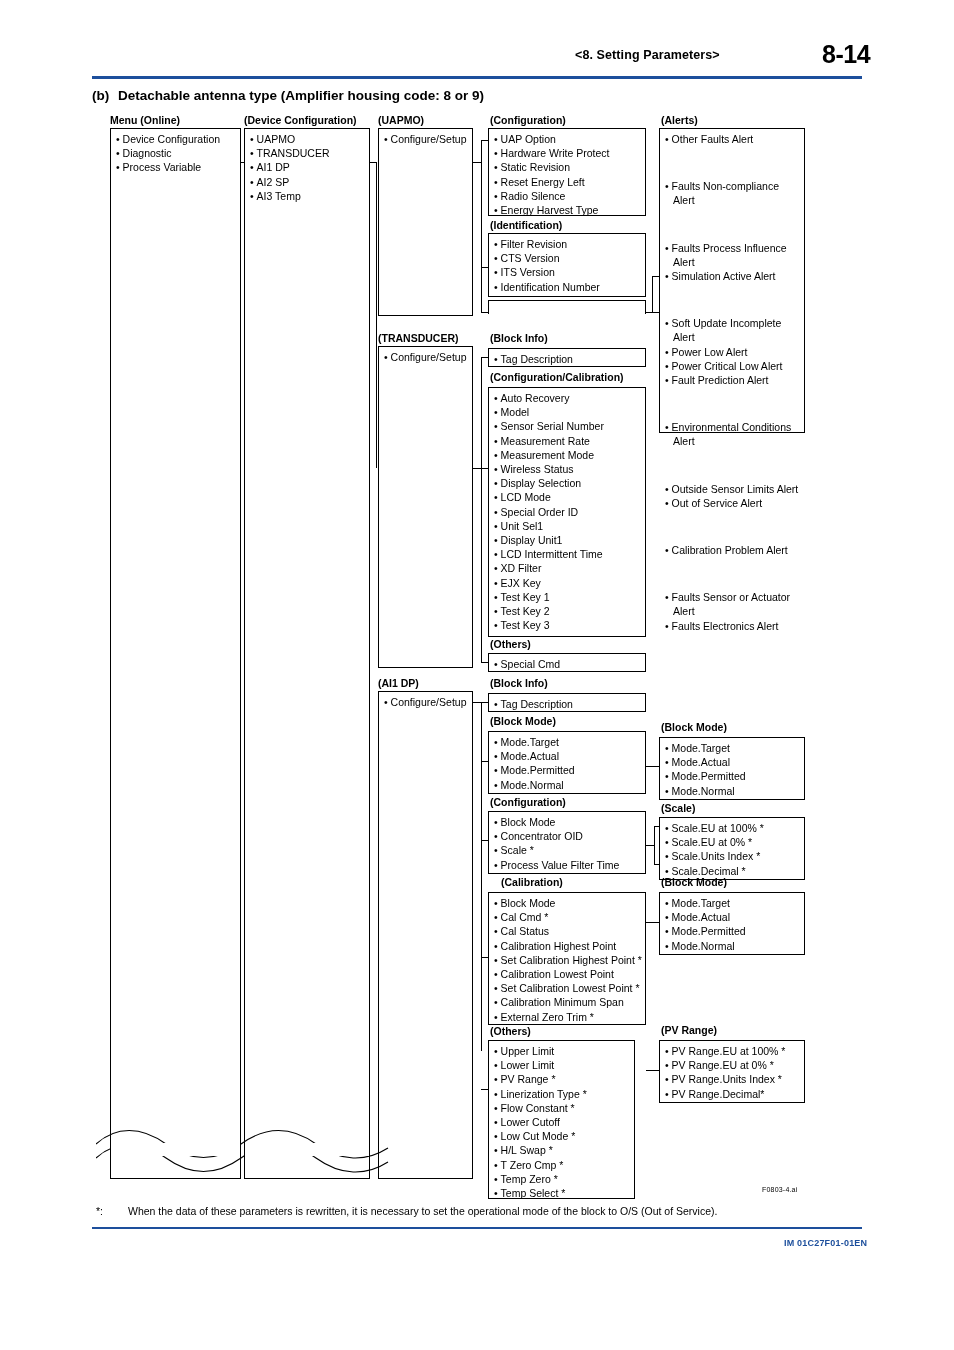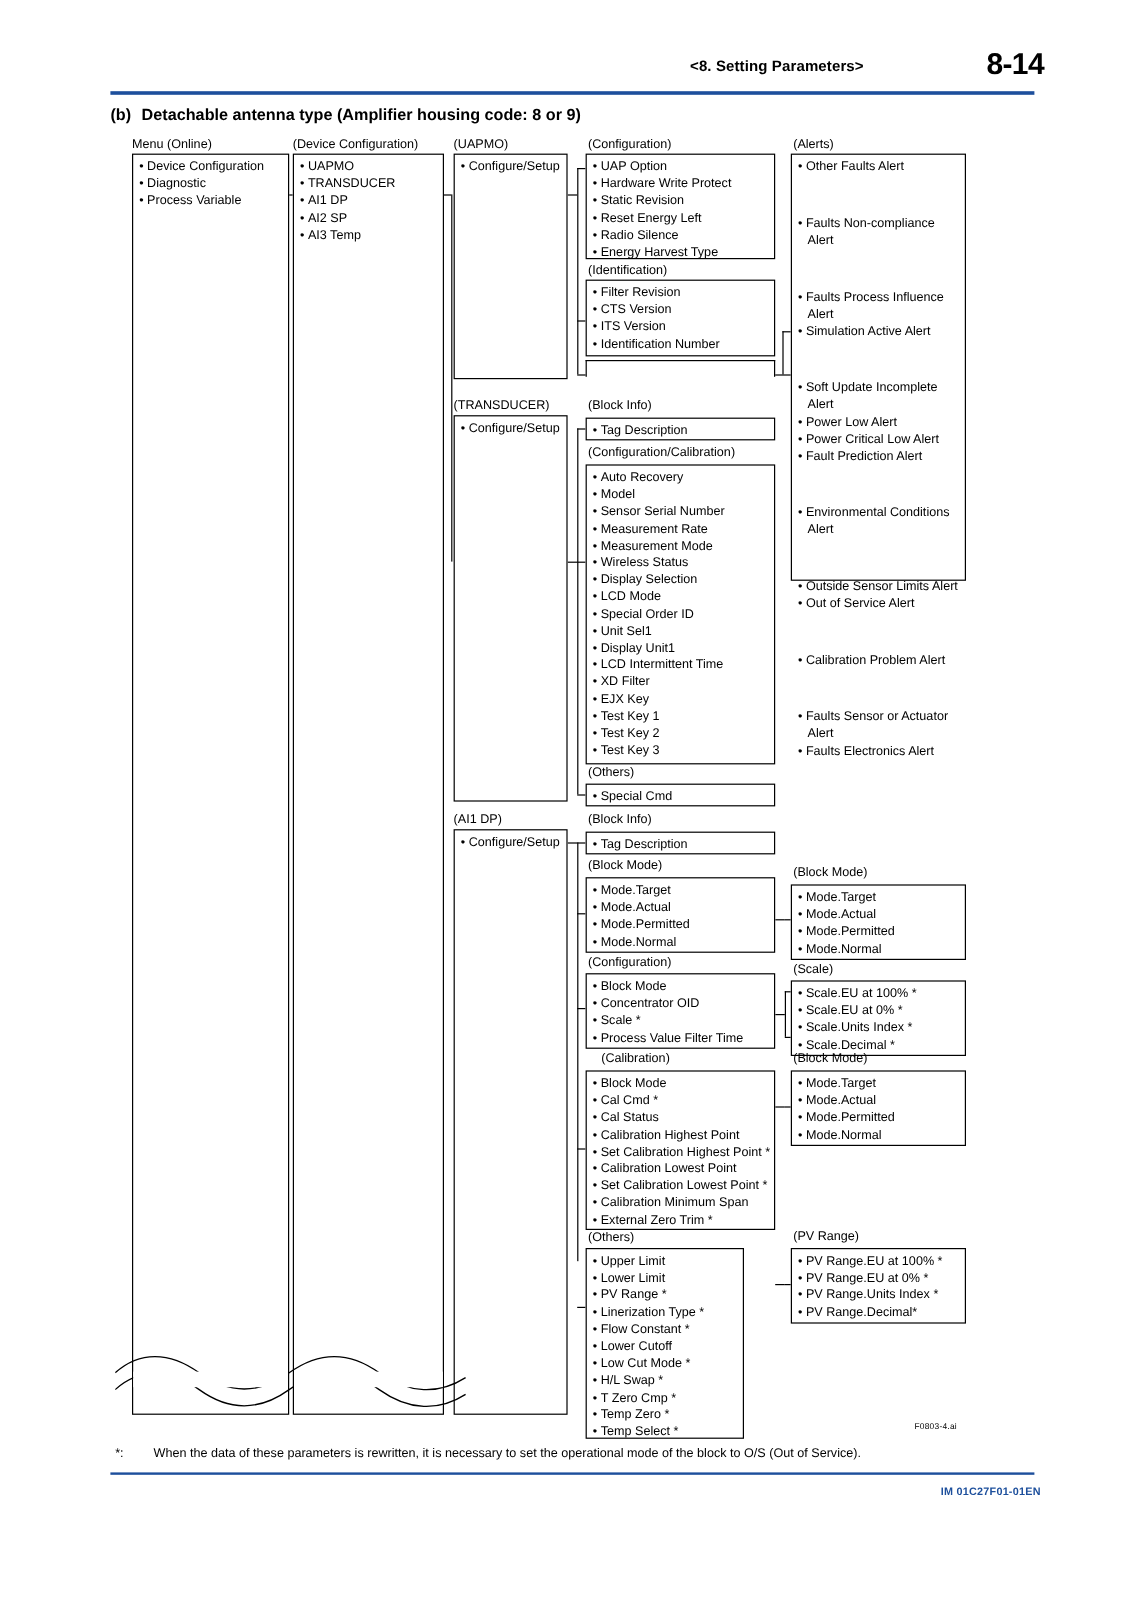--- a/index.html
+++ b/index.html
@@ -28,21 +28,21 @@
     font-size:13.5px;font-weight:bold;
   }
   .sub-title .lead{display:inline-block;width:26px;}
 
   
   .box{
     position:absolute;border:1px solid #000;background:#fff;
     box-sizing:border-box;
   }
   .cap{
-    position:absolute;font-size:10.5px;white-space:nowrap;color:#000;
+    position:absolute;font-size:10.5px;white-space:nowrap;color:#000;font-weight:bold;
   }
   ul.items{
     list-style:none;margin:0;padding:3px 4px 2px 5px;
   }
   ul.items li{
     font-size:10.5px;line-height:14.2px;
     padding-left:8px;text-indent:-8px;white-space:nowrap;
   }
   ul.items li.wrap{white-space:normal;margin-top:33px;}
   ul.items li:before{content:"\2022\00a0";}
@@ -178,21 +178,21 @@
       <li>Filter Revision</li>
       <li>CTS Version</li>
       <li>ITS Version</li>
       <li>Identification Number</li>
     </ul>
   </div>
 
   <div class="box" style="left:488px;top:300px;width:158px;height:14px;border-bottom:none;border-top:1px solid #000;"></div>
 
   <div class="cap" style="left:661px;top:114px;">(Alerts)</div>
-  <div class="box" style="left:659px;top:128px;width:146px;height:356px;">
+  <div class="box" style="left:659px;top:128px;width:146px;height:305px;">
     <ul class="items">
       <li>Other Faults Alert</li>
       <li class="wrap">Faults Non-compliance Alert</li>
       <li class="wrap">Faults Process Influence Alert</li>
       <li>Simulation Active Alert</li>
       <li class="wrap">Soft Update Incomplete Alert</li>
       <li>Power Low Alert</li>
       <li>Power Critical Low Alert</li>
       <li>Fault Prediction Alert</li>
       <li class="wrap">Environmental Conditions Alert</li>
@@ -291,21 +291,21 @@
       <li>Calibration Highest Point</li>
       <li>Set Calibration Highest Point *</li>
       <li>Calibration Lowest Point</li>
       <li>Set Calibration Lowest Point *</li>
       <li>Calibration Minimum Span</li>
       <li>External Zero Trim *</li>
     </ul>
   </div>
 
   <div class="cap" style="left:490px;top:1025px;">(Others)</div>
-  <div class="box" style="left:488px;top:1040px;width:132px;height:159px;">
+  <div class="box" style="left:488px;top:1040px;width:147px;height:159px;">
     <ul class="items">
       <li>Upper Limit</li>
       <li>Lower Limit</li>
       <li>PV Range *</li>
       <li>Linerization Type *</li>
       <li>Flow Constant *</li>
       <li>Lower Cutoff</li>
       <li>Low Cut Mode *</li>
       <li>H/L Swap *</li>
       <li>T Zero Cmp *</li>

